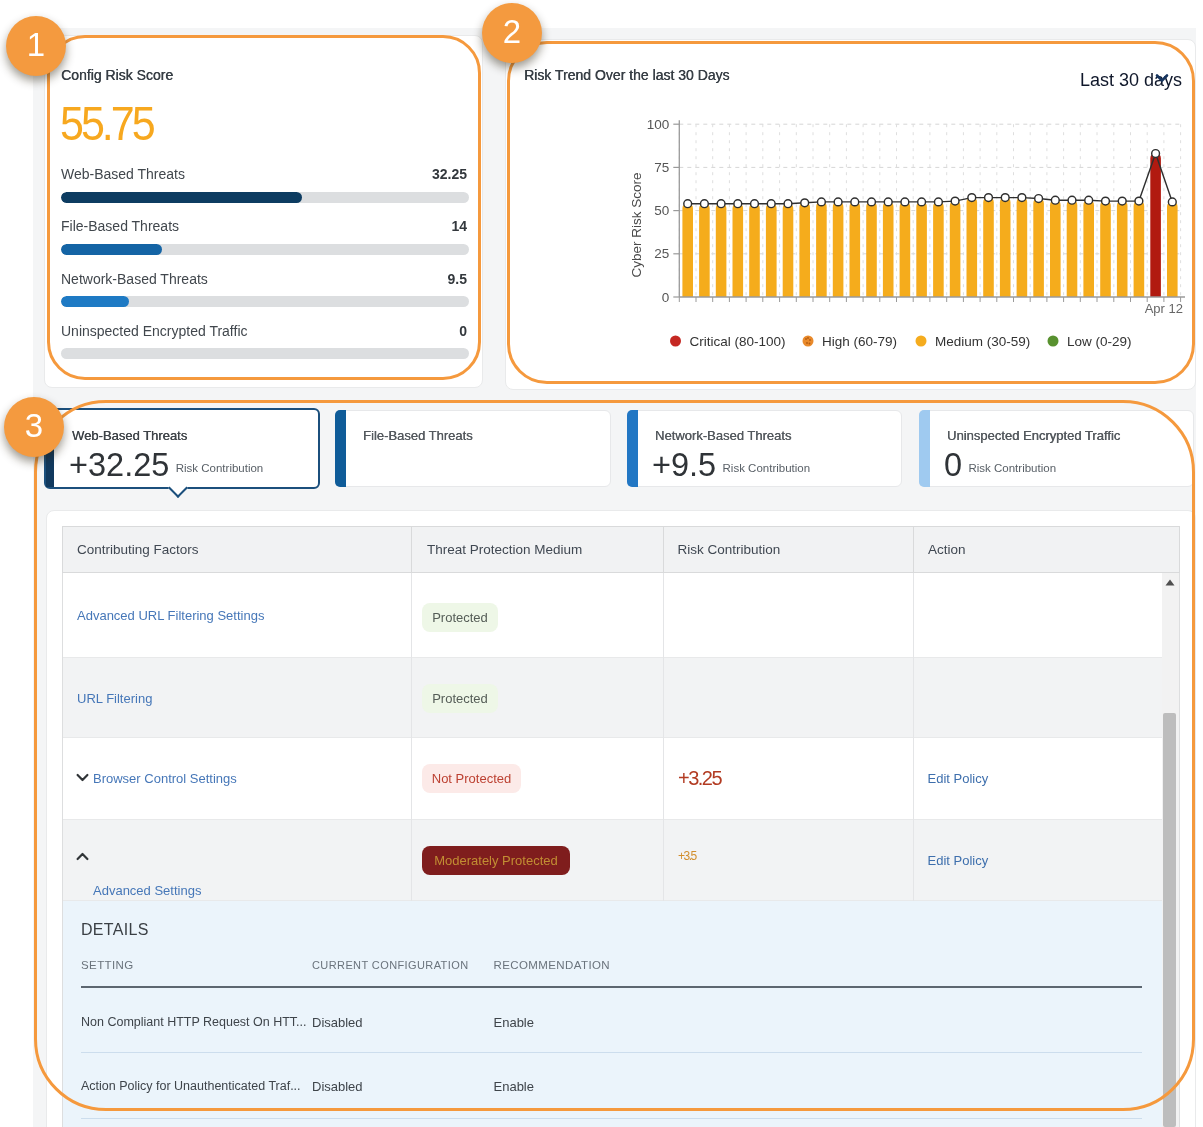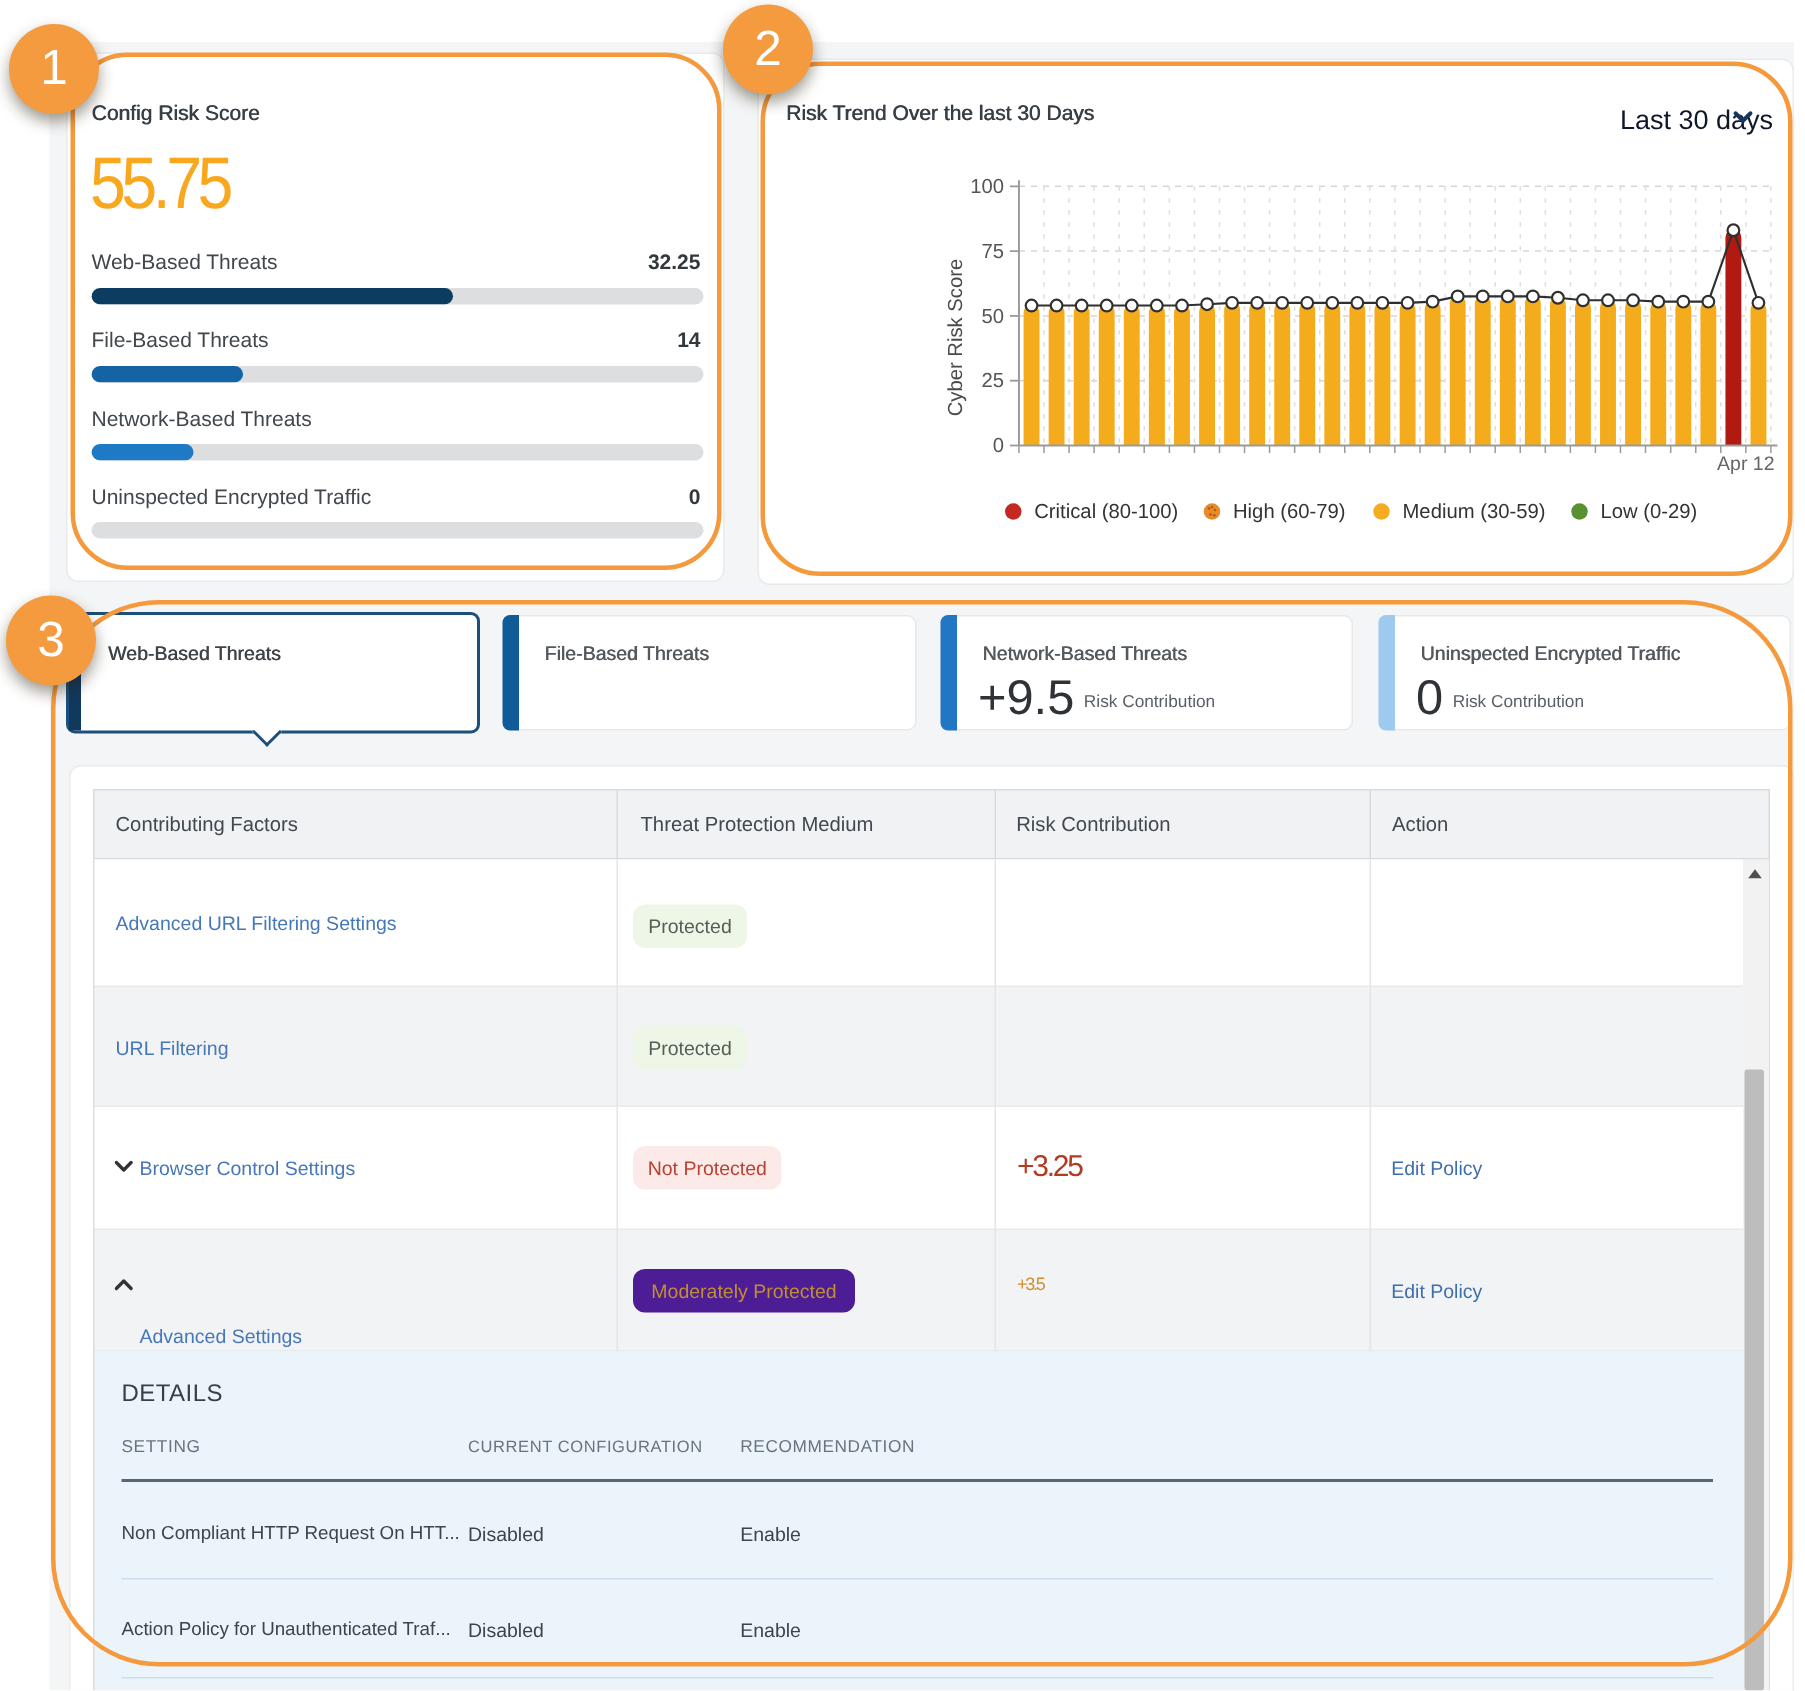--- a/index.html
+++ b/index.html
@@ -30,20 +30,21 @@
 <div class="abs val" style="left:61px;top:166px;width:406px;text-align:right;">32.25</div>
 <div class="abs bar-track" style="left:61px;top:191.5px;width:408px;">
       <div class="bar-fill" style="width:241px;background:#0d3c61;"></div>
     </div>
 <div class="abs lbl" style="left:61px;top:218px;">File-Based Threats</div>
 <div class="abs val" style="left:61px;top:218px;width:406px;text-align:right;">14</div>
 <div class="abs bar-track" style="left:61px;top:243.8px;width:408px;">
       <div class="bar-fill" style="width:101px;background:#1464a5;"></div>
     </div>
 <div class="abs lbl" style="left:61px;top:271px;">Network-Based Threats</div>
+<div class="abs val" style="left:61px;top:271px;width:406px;text-align:right;">9.5</div>
 <div class="abs bar-track" style="left:61px;top:296.1px;width:408px;">
       <div class="bar-fill" style="width:68px;background:#1e7ac4;"></div>
     </div>
 <div class="abs lbl" style="left:61px;top:323px;">Uninspected Encrypted Traffic</div>
 <div class="abs val" style="left:61px;top:323px;width:406px;text-align:right;">0</div>
 <div class="abs bar-track" style="left:61px;top:348.4px;width:408px;"></div>
 <div class="abs card" style="left:505px;top:39px;width:691px;height:351px;"></div>
 <div class="abs" style="left:524px;top:67px;font-size:14px;color:#383f46;text-shadow:0.4px 0 0 #383f46;">Risk Trend Over the last 30 Days</div>
 <div class="abs" style="left:1080px;top:70px;font-size:18px;color:#0f172a;">Last 30 days</div>
 <svg class="abs" style="left:1155px;top:73px;" width="14" height="10" viewBox="0 0 14 10">
@@ -206,20 +207,21 @@
       <text x="562" y="306.5" font-size="13.5" fill="#333">Low (0-29)</text>
     </svg>
 <div class="abs ann" style="left:47px;top:34.5px;width:434px;height:345px;border-radius:38px;"></div>
 <div class="abs ann" style="left:507px;top:41px;width:688px;height:343px;border-radius:40px;"></div>
 <div class="abs circ" style="left:6px;top:16px;">1</div>
 <div class="abs circ" style="left:482px;top:3px;">2</div>
 <div class="abs ann" style="left:33.5px;top:399.5px;width:1161px;height:711px;border-radius:72px;"></div>
 <div class="abs tab" style="left:44px;top:408px;width:276px;height:81px;border:2px solid #1b4f7c;"></div>
 <div class="abs" style="left:46px;top:410px;width:8px;height:77px;background:#11395e;"></div>
 <div class="abs" style="left:72px;top:428px;font-size:13px;color:#3f4449;text-shadow:0.35px 0 0 #3f4449;">Web-Based Threats</div>
+<div class="abs" style="left:69px;top:447px;font-size:32.5px;font-weight:400;color:#2f3337;">+32.25<span style="font-size:11.5px;color:#585f66;font-weight:400;vertical-align:4.5px;">&nbsp;&nbsp;Risk Contribution</span></div>
 <div class="abs tab" style="left:335px;top:409.5px;width:276px;height:77px;"></div>
 <div class="abs" style="left:335px;top:409.5px;width:11px;height:77px;background:#0f5c99;border-radius:5px 0 0 5px;"></div>
 <div class="abs" style="left:363px;top:428px;font-size:13px;color:#54595e;text-shadow:0.35px 0 0 #54595e;">File-Based Threats</div>
 <div class="abs tab" style="left:627px;top:409.5px;width:275px;height:77px;"></div>
 <div class="abs" style="left:627px;top:409.5px;width:11px;height:77px;background:#2277c4;border-radius:5px 0 0 5px;"></div>
 <div class="abs" style="left:655px;top:428px;font-size:13px;color:#54595e;text-shadow:0.35px 0 0 #54595e;">Network-Based Threats</div>
 <div class="abs" style="left:652px;top:447px;font-size:32.5px;font-weight:400;color:#2f3337;">+9.5<span style="font-size:11.5px;color:#585f66;font-weight:400;vertical-align:4.5px;">&nbsp;&nbsp;Risk Contribution</span></div>
 <div class="abs tab" style="left:919px;top:409.5px;width:275px;height:77px;"></div>
 <div class="abs" style="left:919px;top:409.5px;width:11px;height:77px;background:#9fcaf0;border-radius:5px 0 0 5px;"></div>
 <div class="abs" style="left:947px;top:428px;font-size:13px;color:#54595e;text-shadow:0.35px 0 0 #54595e;">Uninspected Encrypted Traffic</div>
@@ -249,21 +251,21 @@
       <path d="M1.6 2 L6.5 7 L11.4 2" fill="none" stroke="#303437" stroke-width="2.2" stroke-linecap="round" stroke-linejoin="round"></path>
     </svg>
 <div class="abs tlink" style="left:93px;top:770.5px;">Browser Control Settings</div>
 <div class="chip" style="left:422px;top:763.5px;width:99px;background:#fceae8;color:#bc4031;">Not Protected</div>
 <div class="abs" style="left:678px;top:767px;font-size:20px;letter-spacing:-1.5px;color:#b23b22;">+3.25</div>
 <div class="abs" style="left:927.5px;top:770.5px;font-size:13px;color:#3e6fad;">Edit Policy</div>
 <svg class="abs" style="left:76px;top:852px;" width="13" height="9" viewBox="0 0 13 9">
       <path d="M1.6 7 L6.5 2 L11.4 7" fill="none" stroke="#303437" stroke-width="2.2" stroke-linecap="round" stroke-linejoin="round"></path>
     </svg>
 <div class="abs tlink" style="left:93px;top:850px;margin-top:33px;">Advanced Settings</div>
-<div class="chip" style="left:422px;top:845.5px;width:148px;background:#4c1d95;color:#c28e33;">Moderately Protected</div>
+<div class="chip" style="left:422px;top:845.5px;width:148px;background:#7f1d1d;color:#c28e33;">Moderately Protected</div>
 <div class="abs" style="left:678px;top:849px;font-size:12px;letter-spacing:-1.5px;color:#d28e2c;">+3.5</div>
 <div class="abs" style="left:927.5px;top:852.5px;font-size:13px;color:#3e6fad;">Edit Policy</div>
 <div class="abs" style="left:61.5px;top:901px;width:1100px;height:226px;background:#ebf4fb;"></div>
 <div class="abs" style="left:81px;top:921px;font-size:16px;color:#3a3f44;letter-spacing:.3px;">DETAILS</div>
 <div class="abs" style="left:81px;top:958.5px;font-size:11.5px;color:#6a737c;letter-spacing:.4px;">SETTING</div>
 <div class="abs" style="left:312px;top:958.5px;font-size:11px;color:#6a737c;letter-spacing:.4px;">CURRENT CONFIGURATION</div>
 <div class="abs" style="left:493.5px;top:958.5px;font-size:11.5px;color:#6a737c;letter-spacing:.4px;">RECOMMENDATION</div>
 <div class="abs" style="left:81px;top:986px;width:1061px;height:1.5px;background:#5c6670;"></div>
 <div class="abs" style="left:81px;top:1015px;font-size:12.5px;color:#3e444a;white-space:nowrap;">Non Compliant HTTP Request On HTT...</div>
 <div class="abs" style="left:312px;top:1015px;font-size:13px;color:#3e444a;">Disabled</div>

